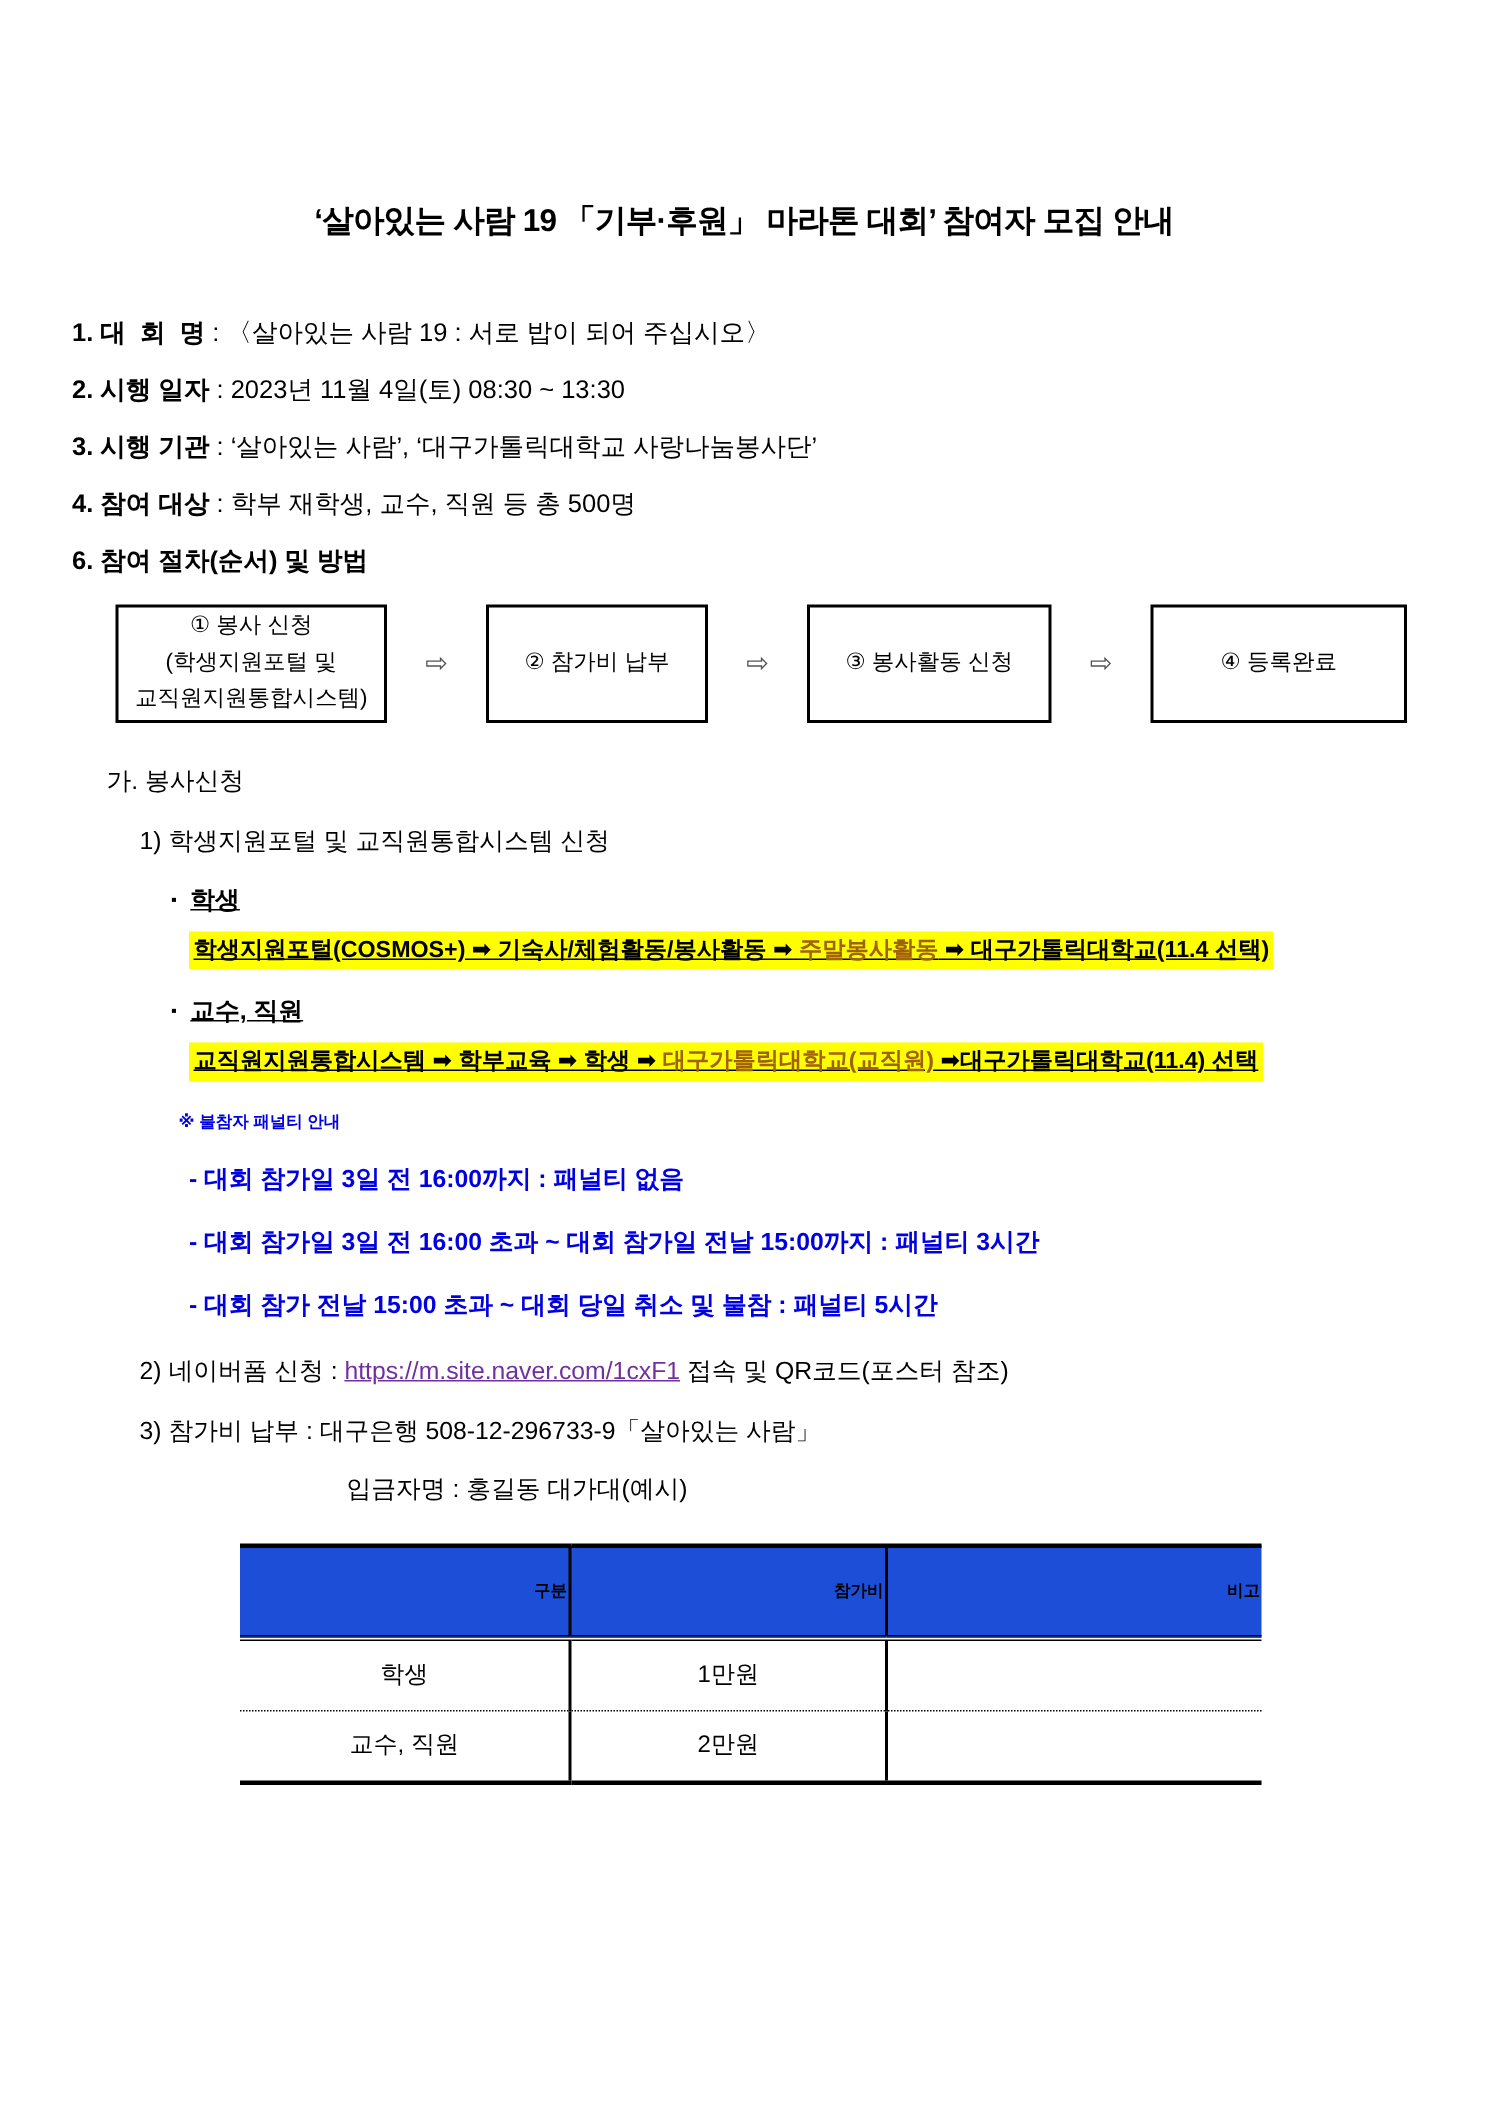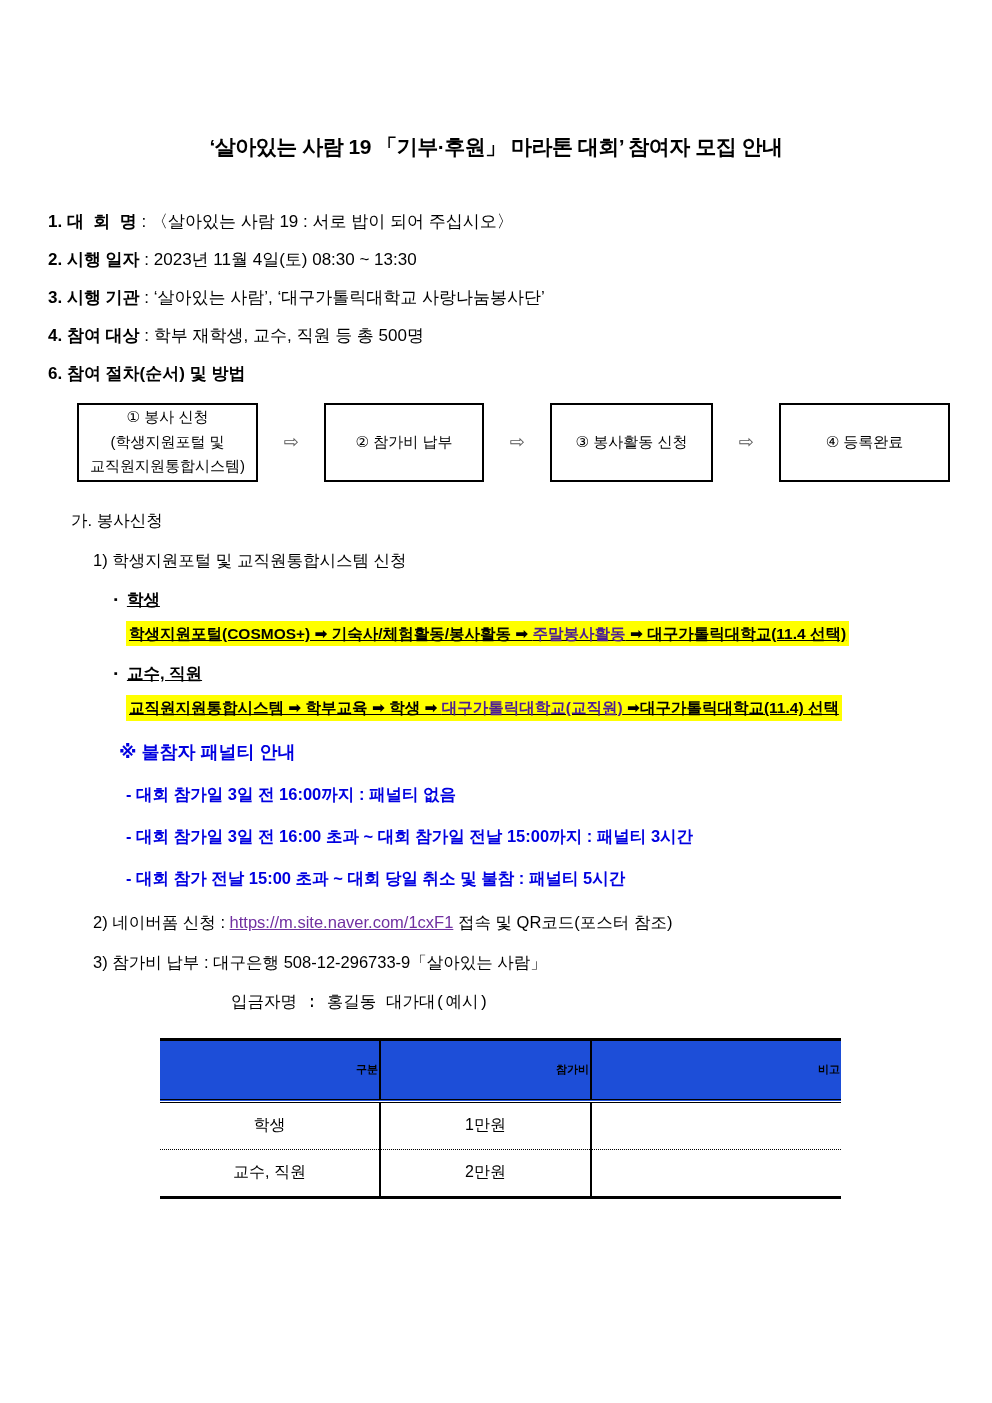--- a/index.html
+++ b/index.html
@@ -26,41 +26,41 @@
   .info-value { font-weight:normal; }
   .info-item.heading-only .info-label { font-weight:bold; }
 
   .flow-row { display:flex; align-items:center; margin:9px 0 0 77px; height:84px; }
   .flow-box {
     border:2.5px solid #000; box-sizing:border-box; height:79px;
     display:flex; flex-direction:column; justify-content:center; align-items:center;
     text-align:center; font-size:15px; line-height:1.65; padding:0 2px;
   }
   .flow-box.b1 { width:181px; }
-  .flow-box.b2 { width:160px; }
+  .flow-box.b2 { width:148px; }
   .flow-box.b3 { width:163px; }
   .flow-box.b4 { width:171px; }
   .flow-arrow { width:66px; text-align:center; font-size:18px; color:#555; flex:0 0 auto; }
 
   .sec-a-heading { margin:26px 0 0 71px; font-size:16.5px; }
   .sub-step { margin:18px 0 0 93px; font-size:16.5px; }
   .bullet-line { margin:17px 0 0 114px; font-size:16.5px; font-weight:bold; }
   .bullet-glyph { font-size:11px; vertical-align:2px; margin-right:9px; }
   .bullet-label { text-decoration:underline; }
   .path-line {
     margin:10px 0 0 126px; width:fit-content;
     background:#FFFF00; padding:1px 3px;
     font-size:15.5px; font-weight:bold; text-decoration:underline; line-height:1.5;
   }
-  .path-red { color:#4c1d95; }
-  .penalty-title { margin:19px 0 0 119px; font-size:18px; font-weight:bold; color:#0000E0; }
+  .path-red { color:#a16207; }
+  .penalty-title { margin:19px 0 0 119px; font-size:11px; font-weight:bold; color:#0000E0; }
   .penalty-line { margin:20px 0 0 126px; font-size:16.5px; font-weight:bold; color:#0000E0; }
 
   .naver-link { color:#7030A0; text-decoration:underline; }
-  .depositor-line { margin:17px 0 0 231px; font-size:16.5px;font-family:Liberation Mono, monospace; }
+  .depositor-line { margin:17px 0 0 231px; font-size:16.5px; }
 
   .price-table {
     margin:25px 0 0 160px; width:681px; border-collapse:collapse;
     text-align:center; table-layout:fixed;
   }
   .price-table col.c1 { width:220px; }
   .price-table col.c2 { width:211px; }
   .price-table col.c3 { width:250px; }
   .price-table th {
     background:#1d4ed8; font-size:11px; font-weight:bold; height:56px;

